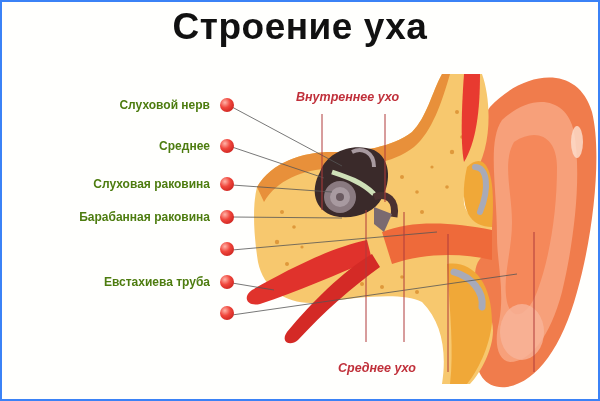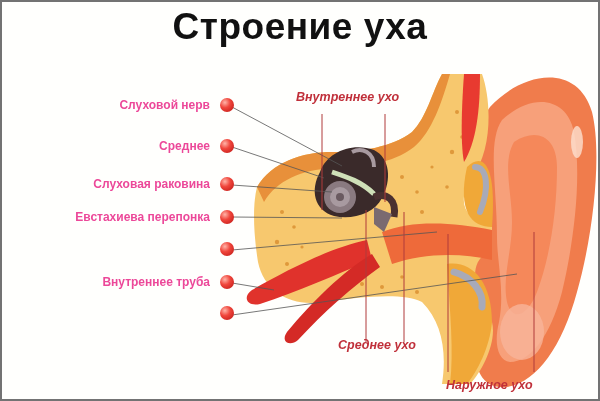--- a/index.html
+++ b/index.html
@@ -1,28 +1,28 @@
 <!DOCTYPE html>
 <html><head>
 <meta charset="utf-8">
 <style>
   html, body { margin: 0; padding: 0; }
   body { width: 600px; height: 401px; overflow: hidden; background: #fff; }
   .frame {
     position: relative; width: 596px; height: 397px;
-    border: 2px solid #737373; background: #fffffd; overflow: hidden;
+    border: 2px solid #3b82f6; background: #fffffd; overflow: hidden;
   }
   .title {
     position: absolute; left: 0; right: 0; top: 4px; text-align: center;
     font-family: "Liberation Sans", sans-serif; font-weight: bold;
     font-size: 37px; color: #111; letter-spacing: 0.5px;
   }
   .label {
     position: absolute; right: 388px; font-family: "Liberation Sans", sans-serif;
-    font-weight: bold; font-size: 12px; color: #ec4899; white-space: nowrap;
+    font-weight: bold; font-size: 12px; color: #4d7c0f; white-space: nowrap;
   }
   .dot {
     position: absolute; width: 14px; height: 14px; border-radius: 50%;
     background: radial-gradient(circle at 35% 32%, #ffb4a8 0%, #f0463c 40%, #c8201c 85%, #a81818 100%);
     left: 218px;
   }
   .region {
     position: absolute; font-family: "Liberation Sans", sans-serif;
     font-style: italic; font-weight: bold; font-size: 12.5px; color: #c0303a;
     white-space: nowrap;
@@ -121,27 +121,26 @@
 
   <div class="label" style="top:96px">Слуховой нерв</div>
   <div class="dot" style="top:96px"></div>
 
   <div class="label" style="top:137px">Среднее</div>
   <div class="dot" style="top:137px"></div>
 
   <div class="label" style="top:175px">Слуховая раковина</div>
   <div class="dot" style="top:175px"></div>
 
-  <div class="label" style="top:208px">Евстахиева перепонка</div>
+  <div class="label" style="top:208px">Барабанная раковина</div>
   <div class="dot" style="top:208px"></div>
 
   <div class="dot" style="top:240px"></div>
 
-  <div class="label" style="top:273px">Внутреннее труба</div>
+  <div class="label" style="top:273px">Евстахиева труба</div>
   <div class="dot" style="top:273px"></div>
 
   <div class="dot" style="top:304px"></div>
 
   <div class="region" style="left:294px; top:88px;">Внутреннее ухо</div>
-  <div class="region" style="left:336px; top:336px;text-align:center;">Среднее ухо</div>
-  <div class="region" style="left:444px; top:376px;">Наружное ухо</div>
+  <div class="region" style="left:336px; top:359px;text-align:center;">Среднее ухо</div>
 
 </div>
 
 </body></html>

